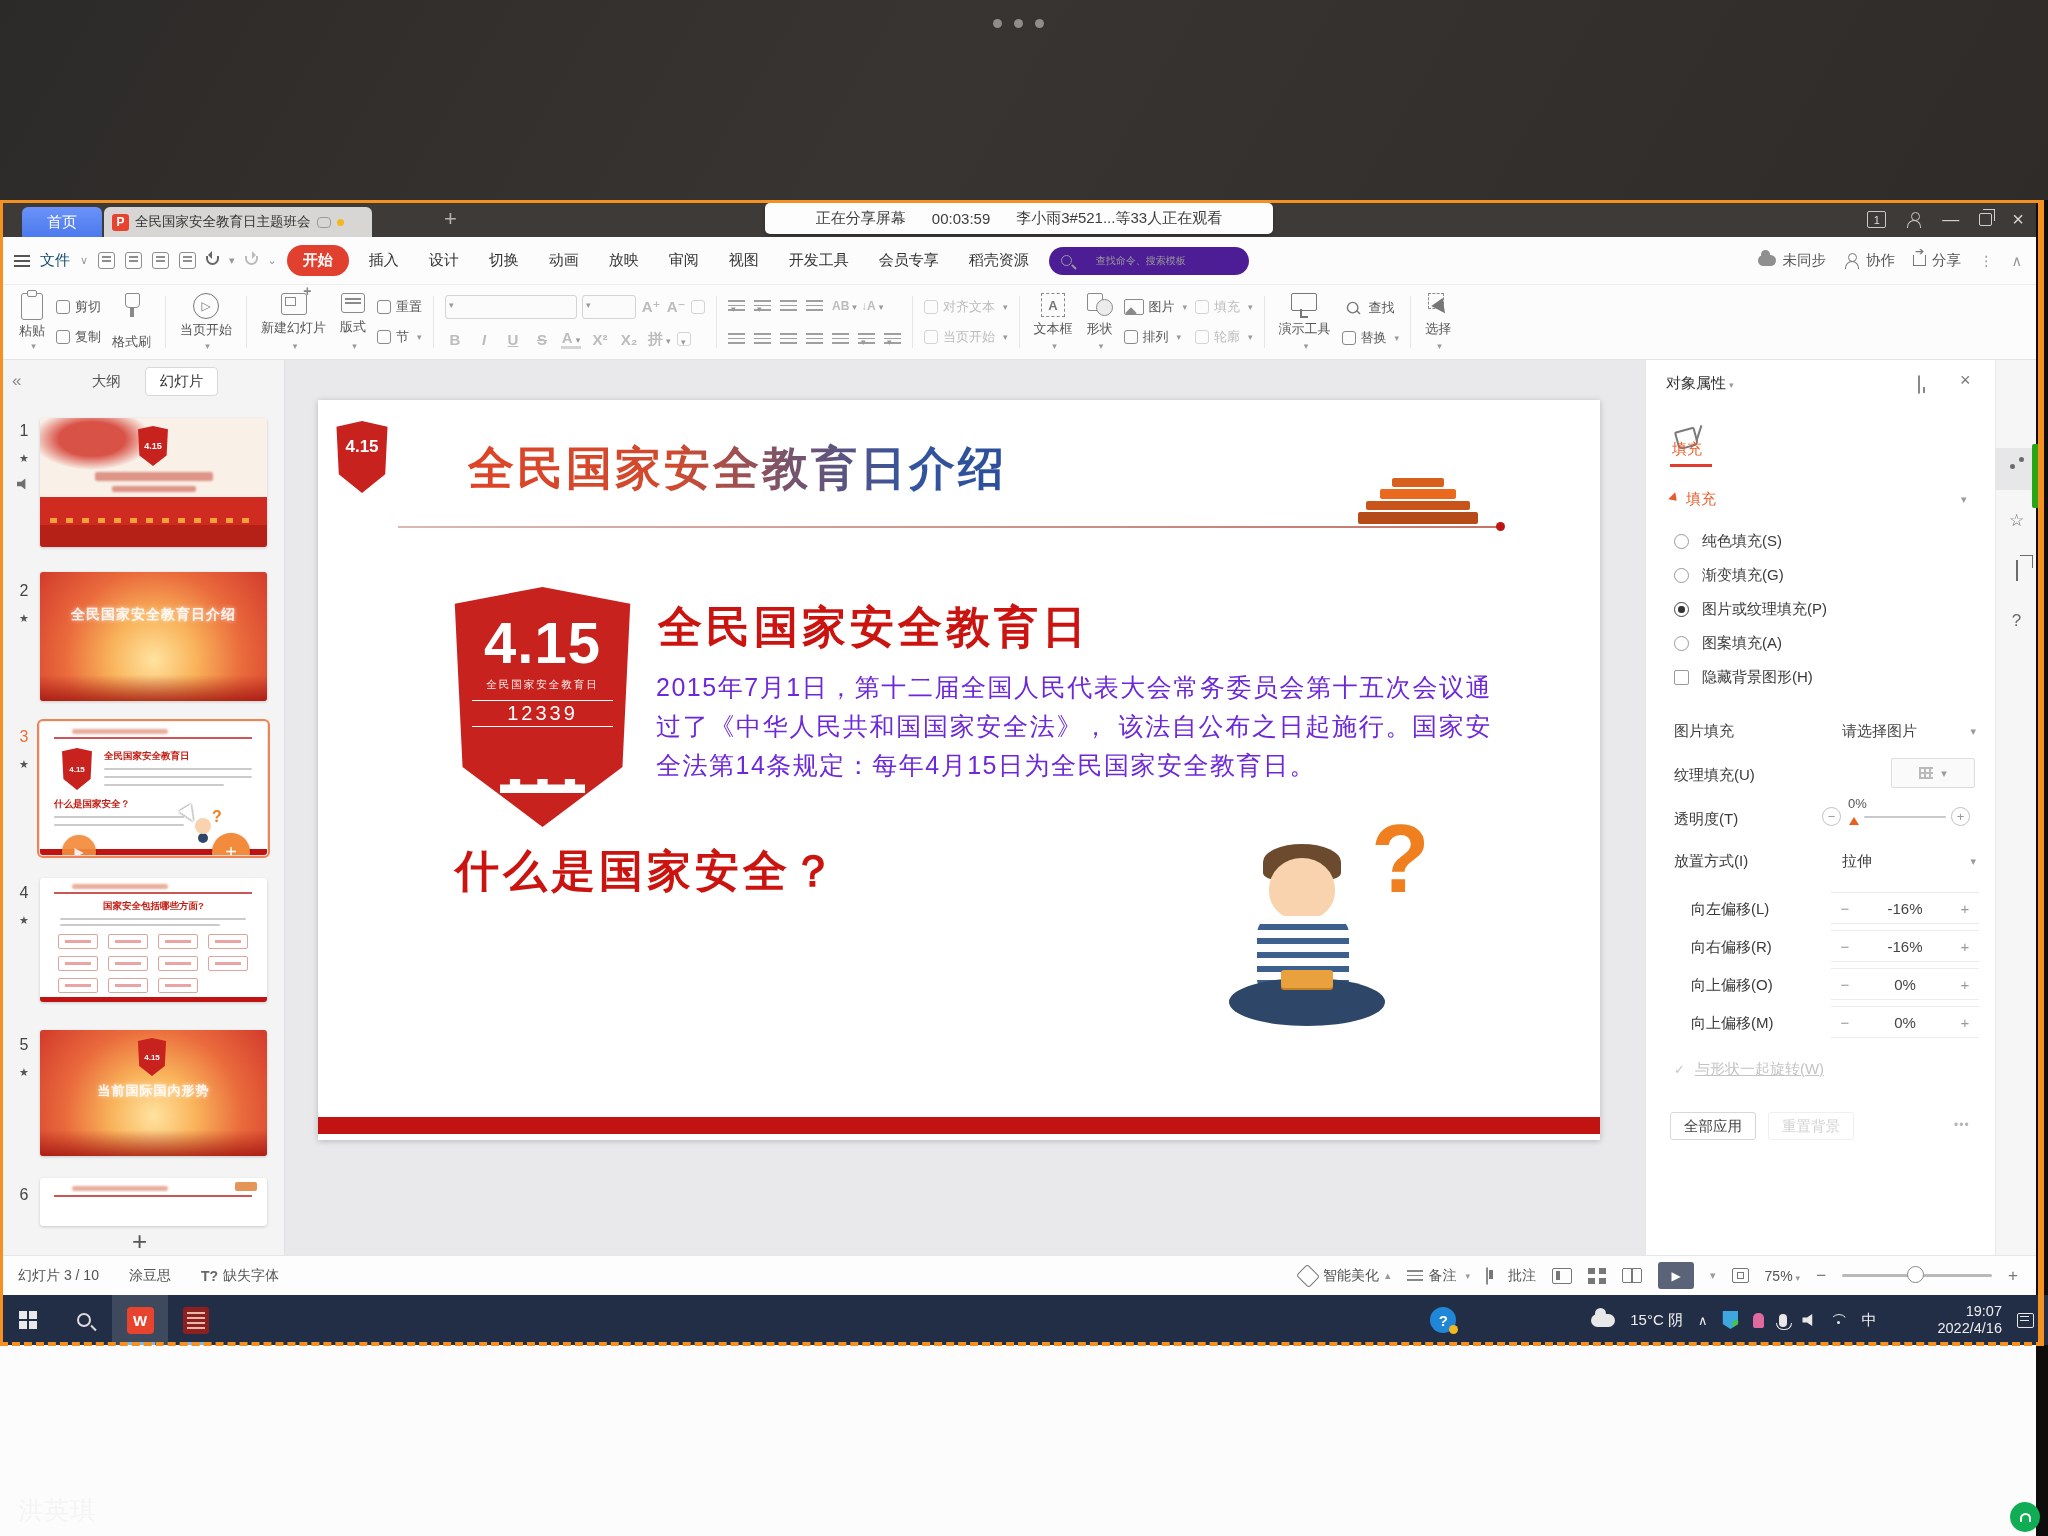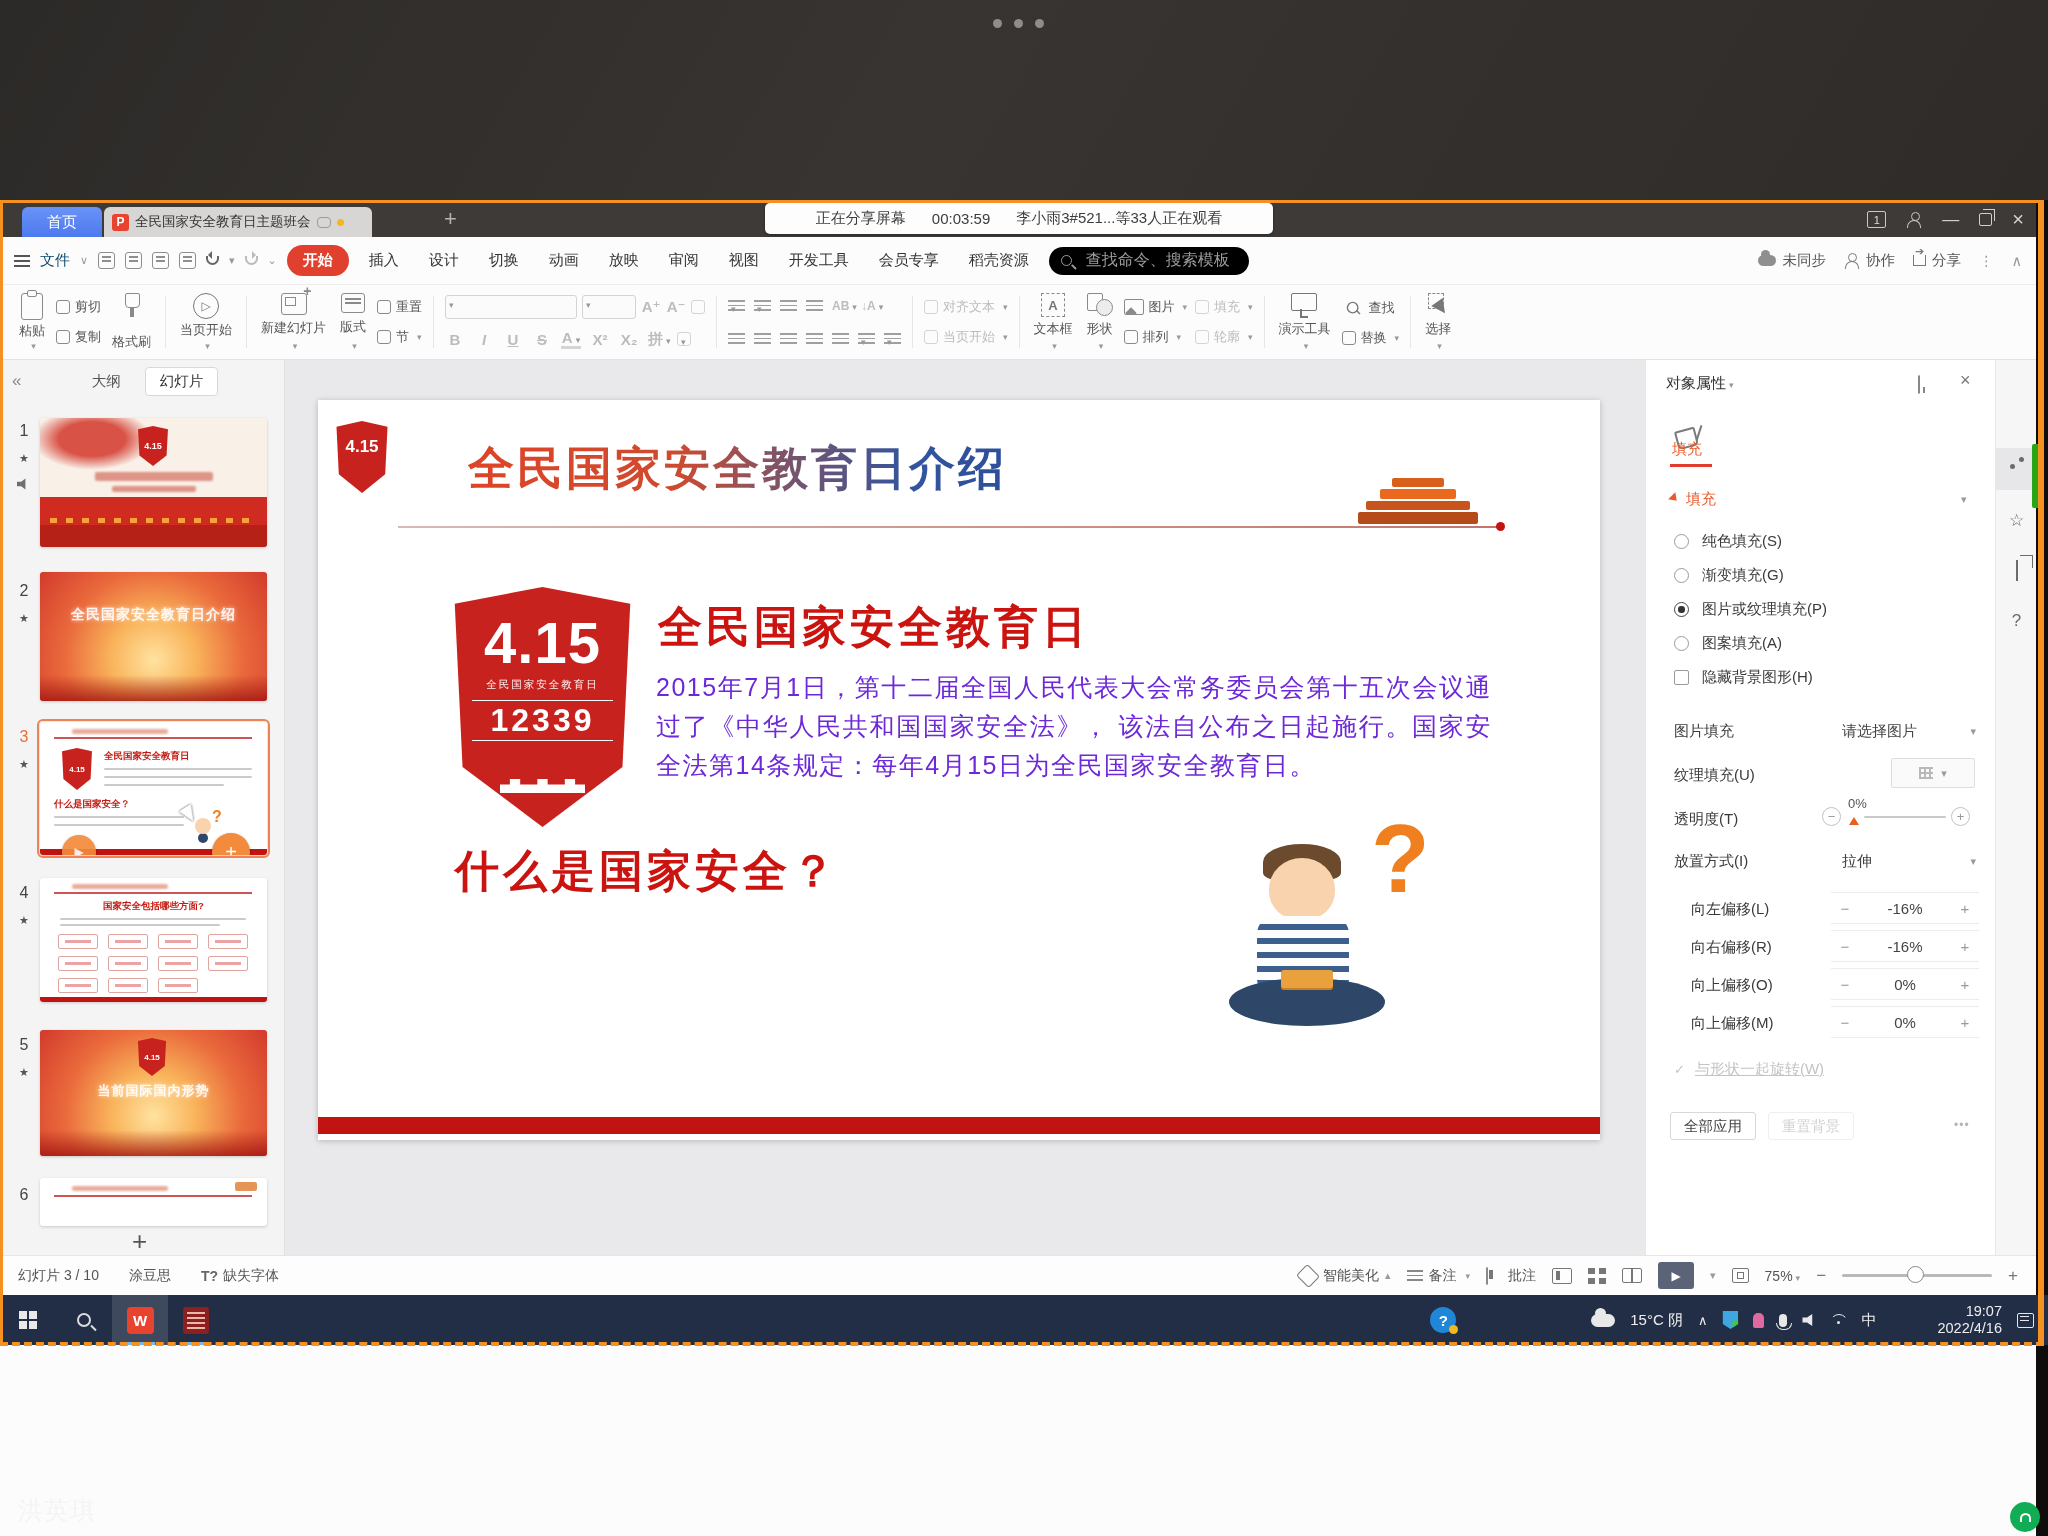--- a/index.html
+++ b/index.html
@@ -41,21 +41,21 @@
   .hamb { width:16px; height:12px; background:repeating-linear-gradient(#555 0 2px,transparent 2px 5px); }
   .mfile { font-size:15px; color:#0c4a6e; }
   .carved { color:#999; font-size:11px; }
   .qicon { width:17px; height:17px; border:1.5px solid #8e8e8e; border-radius:3px; position:relative; }
   .qicon::after { content:""; position:absolute; left:3px; top:3px; right:3px; height:2px; background:#8e8e8e; box-shadow:0 4px 0 #8e8e8e; }
   .undoic { width:13px; height:9px; border:2px solid #666; border-top:none; border-radius:0 0 9px 9px; position:relative; }
   .undoic::before { content:""; position:absolute; left:-4px; top:-5px; border:4px solid transparent; border-right-color:#666; }
   .redoic { transform:scaleX(-1); border-color:#bbb; } .redoic::before { border-right-color:#bbb; }
   .mtab { font-size:15px; color:#333; padding:5px 10px; white-space:nowrap; }
   .mtab.active { background:#e2402e; color:#fff; border-radius:16px; padding:6px 16px; font-weight:bold; }
-  .msearch { width:200px; height:28px; background:#000000; border-radius:15px; display:flex; align-items:center; gap:14px; padding:0 12px; color:#9b9b9b; font-size:16px; }
+  .msearch { width:200px; height:28px; background:#4c1d95; border-radius:15px; display:flex; align-items:center; gap:24px; padding:0 12px; color:#9b9b9b; font-size:10px; }
   .mag { width:11px; height:11px; border:1.7px solid #9b9b9b; border-radius:50%; position:relative; flex:none; }
   .mag::after { content:""; position:absolute; left:9px; top:10px; width:6px; height:1.7px; background:#9b9b9b; transform:rotate(45deg); }
   .mright { margin-left:auto; display:flex; align-items:center; gap:18px; font-size:14.5px; color:#555; }
   .cloudic { width:18px; height:11px; background:#8f8f8f; border-radius:8px; position:relative; }
   .cloudic::before { content:""; position:absolute; left:3px; top:-5px; width:9px; height:9px; background:#8f8f8f; border-radius:50%; }
   .shareic { width:13px; height:11px; border:1.7px solid #777; border-top:none; position:relative; }
   .shareic::before { content:"➔"; position:absolute; left:1px; top:-10px; color:#777; font-size:11px; }
 
   
   #ribbon { left:0; top:85px; width:100%; height:75px; background:#fcfcfc; border-bottom:1px solid #e3e3e3; display:flex; align-items:stretch; padding:5px 12px; }
@@ -135,21 +135,21 @@
   .slide-title { left:150px; top:38px; font-size:46px; font-weight:bold; letter-spacing:3px; color:#c33a22; background:linear-gradient(90deg,#de4427 0%,#d04a2e 38%,#7e5468 58%,#33549e 82%,#2d4f9b 100%); -webkit-background-clip:text; background-clip:text; -webkit-text-fill-color:transparent; }
   .hdr-line { left:80px; top:126px; width:1100px; height:2px; background:linear-gradient(90deg,#d8b9b4,#c4746a); }
   .hdr-dot { left:1178px; top:122px; width:9px; height:9px; border-radius:50%; background:#c01312; }
   .tam { left:1040px; top:78px; width:120px; height:46px; }
   .tam i { position:absolute; display:block; background:#d95f1d; border-radius:2px; }
   .big-shield { left:122px; top:182px; width:205px; height:250px; }
   .bs-wrap { position:relative; width:100%; height:100%; background:#fff; clip-path:polygon(50% 100%,9% 75%,5% 7%,50% 0,95% 7%,91% 75%); box-shadow:0 3px 8px rgba(0,0,0,.2); }
   .bs-in { position:absolute; left:5px; top:5px; right:5px; bottom:5px; background:#c8221e; clip-path:polygon(50% 100%,9% 75%,5% 7%,50% 0,95% 7%,91% 75%); text-align:center; color:#fff; }
   .bs-num { font-size:58px; font-weight:bold; margin-top:22px; letter-spacing:1px; }
   .bs-sub { font-size:10.5px; letter-spacing:2px; opacity:.95; margin-top:2px; }
-  .bs-band { margin:8px auto 12px; width:72%; border-top:1.6px solid #fff; border-bottom:1.6px solid #fff; font-size:32px; font-weight:bold; letter-spacing:3px; padding:1px 0; }
+  .bs-band { margin:8px auto 12px; width:72%; border-top:1.6px solid #fff; border-bottom:1.6px solid #fff; font-size:20px; font-weight:normal; letter-spacing:3px; padding:1px 0; }
   .bs-wall { position:absolute; left:28%; bottom:34px; width:44%; height:14px; background:#fff; clip-path:polygon(0 100%,0 40%,12% 40%,12% 0,24% 0,24% 40%,44% 40%,44% 0,56% 0,56% 40%,76% 40%,76% 0,88% 0,88% 40%,100% 40%,100% 100%); }
   .h1red { font-size:44px; font-weight:bold; color:#cb1410; letter-spacing:4px; }
   .para { font-size:25px; line-height:39px; color:#6d28d9; letter-spacing:1.5px; text-align:justify; }
   .redbar { left:0; bottom:6px; width:100%; height:17px; background:#c01312; }
   .qmark { font-size:96px; font-weight:bold; color:#ef7f1f; }
   .boy-head { position:absolute; left:46px; top:38px; width:66px; height:62px; background:#f8d3ae; border-radius:50% 50% 46% 46%; }
   .boy-hair { position:absolute; left:40px; top:24px; width:78px; height:36px; background:#6b4a2d; border-radius:50% 50% 20% 20%; }
   .boy-body { position:absolute; left:34px; top:96px; width:92px; height:74px; background:repeating-linear-gradient(180deg,#fdfdfd 0 8px,#3d5f8e 8px 14px); border-radius:18px 18px 10px 10px; }
   .boy-legs { position:absolute; left:6px; top:158px; width:156px; height:48px; background:#2e4668; border-radius:50%; }
   .boy-book { position:absolute; left:58px; top:150px; width:52px; height:18px; background:#e8a13c; border-radius:3px; box-shadow:0 2px 0 #c67f22; }

